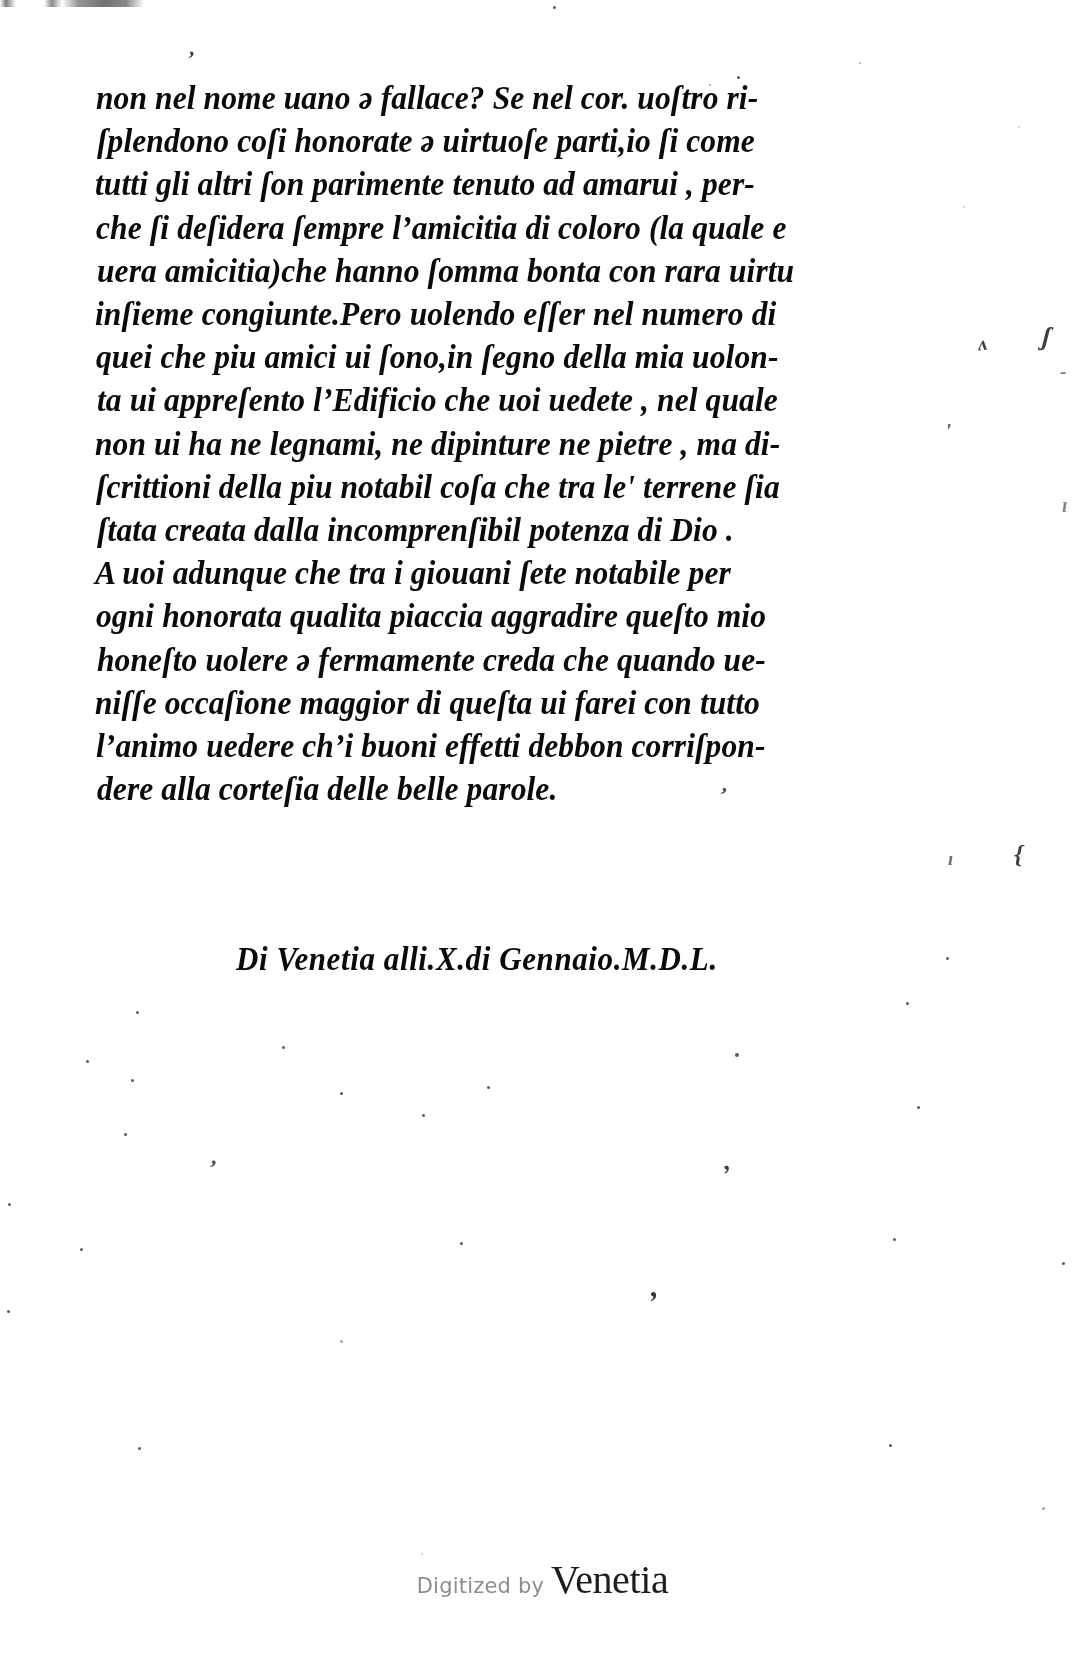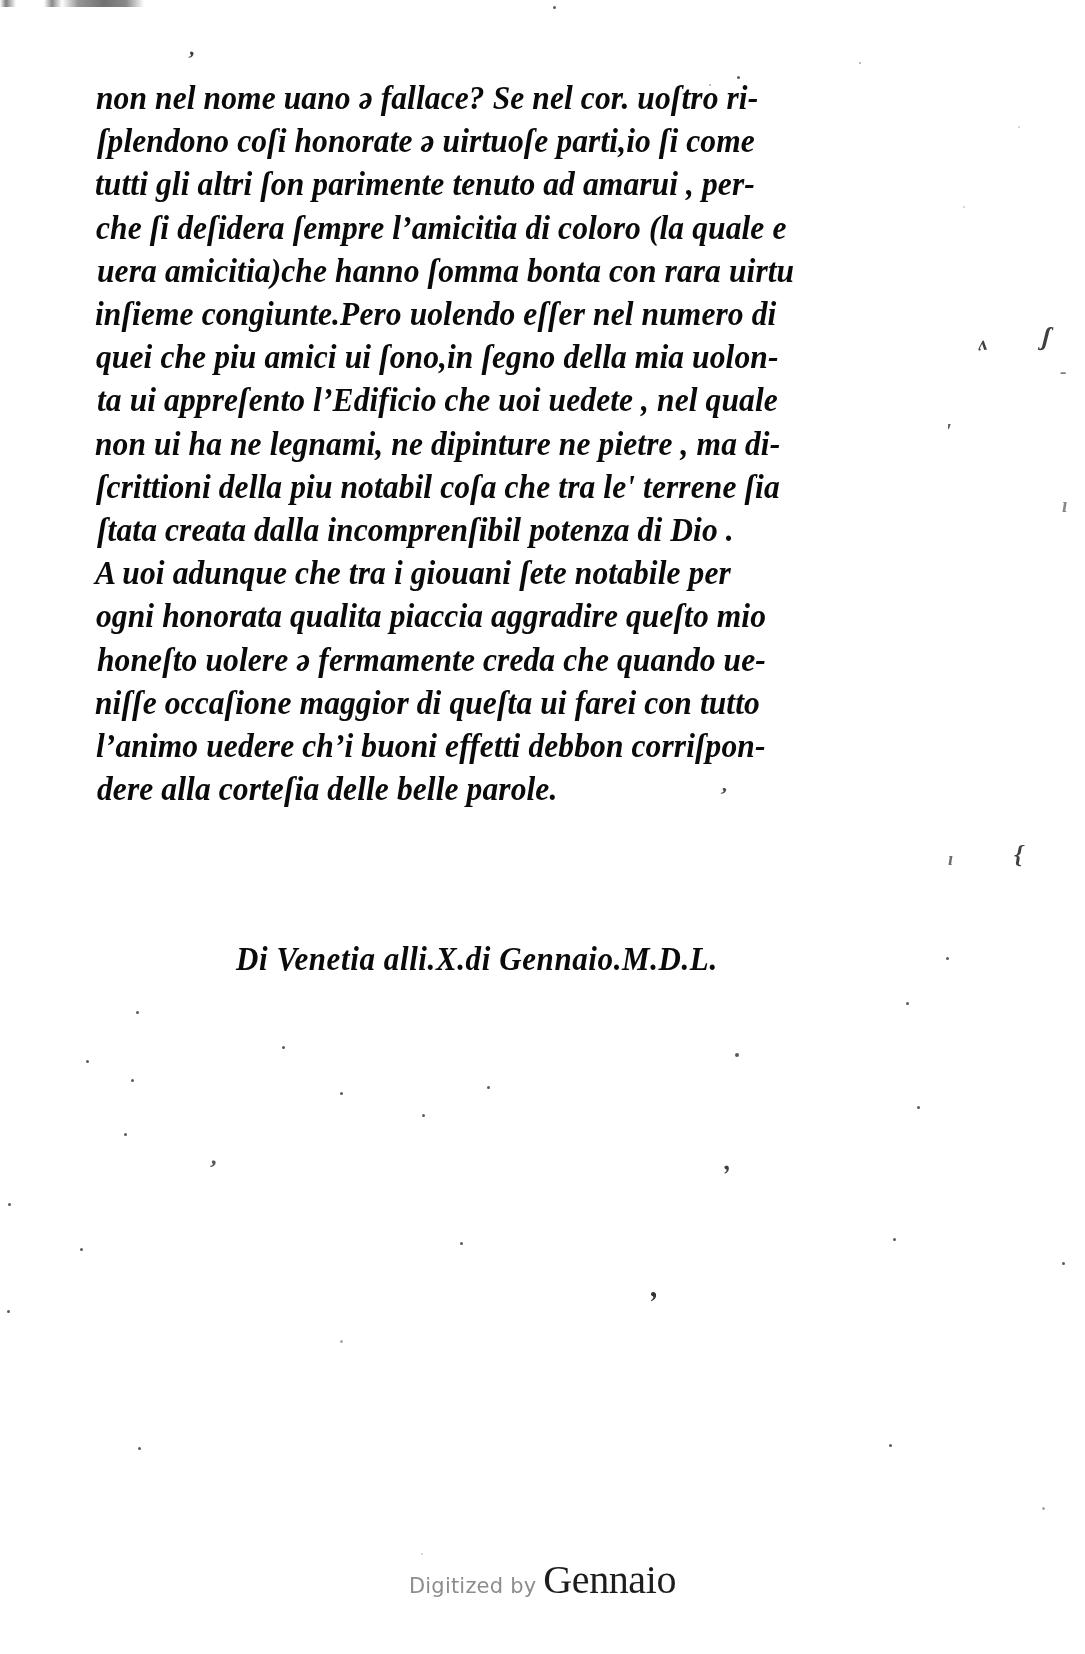--- a/index.html
+++ b/index.html
@@ -196,16 +196,16 @@
       <div class="line w1">ogni honorata qualita piaccia aggradire queſto mio</div>
       <div class="line w2">honeſto uolere ǝ fermamente creda che quando ue-</div>
       <div class="line w3">niſſe occaſione maggior di queſta ui farei con tutto</div>
       <div class="line w1">l’animo uedere ch’i buoni effetti debbon corriſpon-</div>
       <div class="line w2">dere alla corteſia delle belle parole.</div>
     </div>
 
   <div id="dateline">Di Venetia alli.X.di Gennaio.M.D.L.</div>
 
   <div id="footer">
-    <span class="dig">Digitized by</span><span class="goog">Gennaio</span>
+    <span class="dig">Digitized by</span><span class="goog">Venetia</span>
   </div>
 
 </div>
 
 </body></html>

